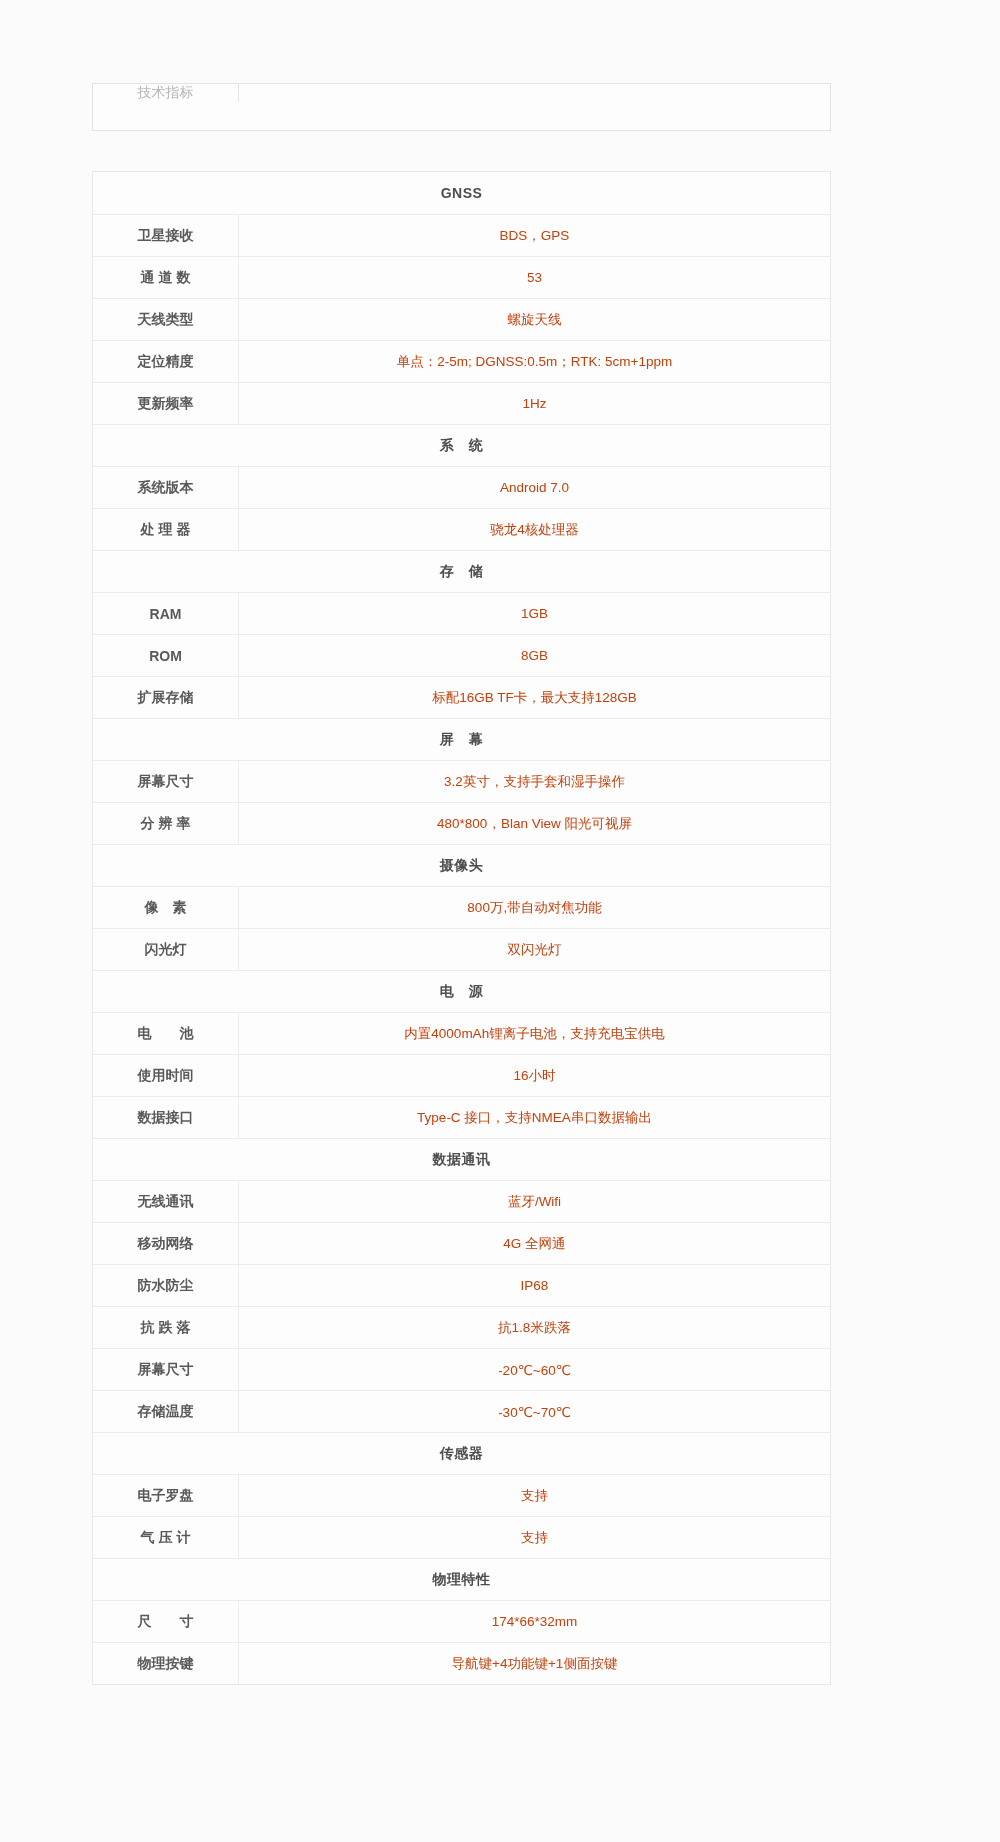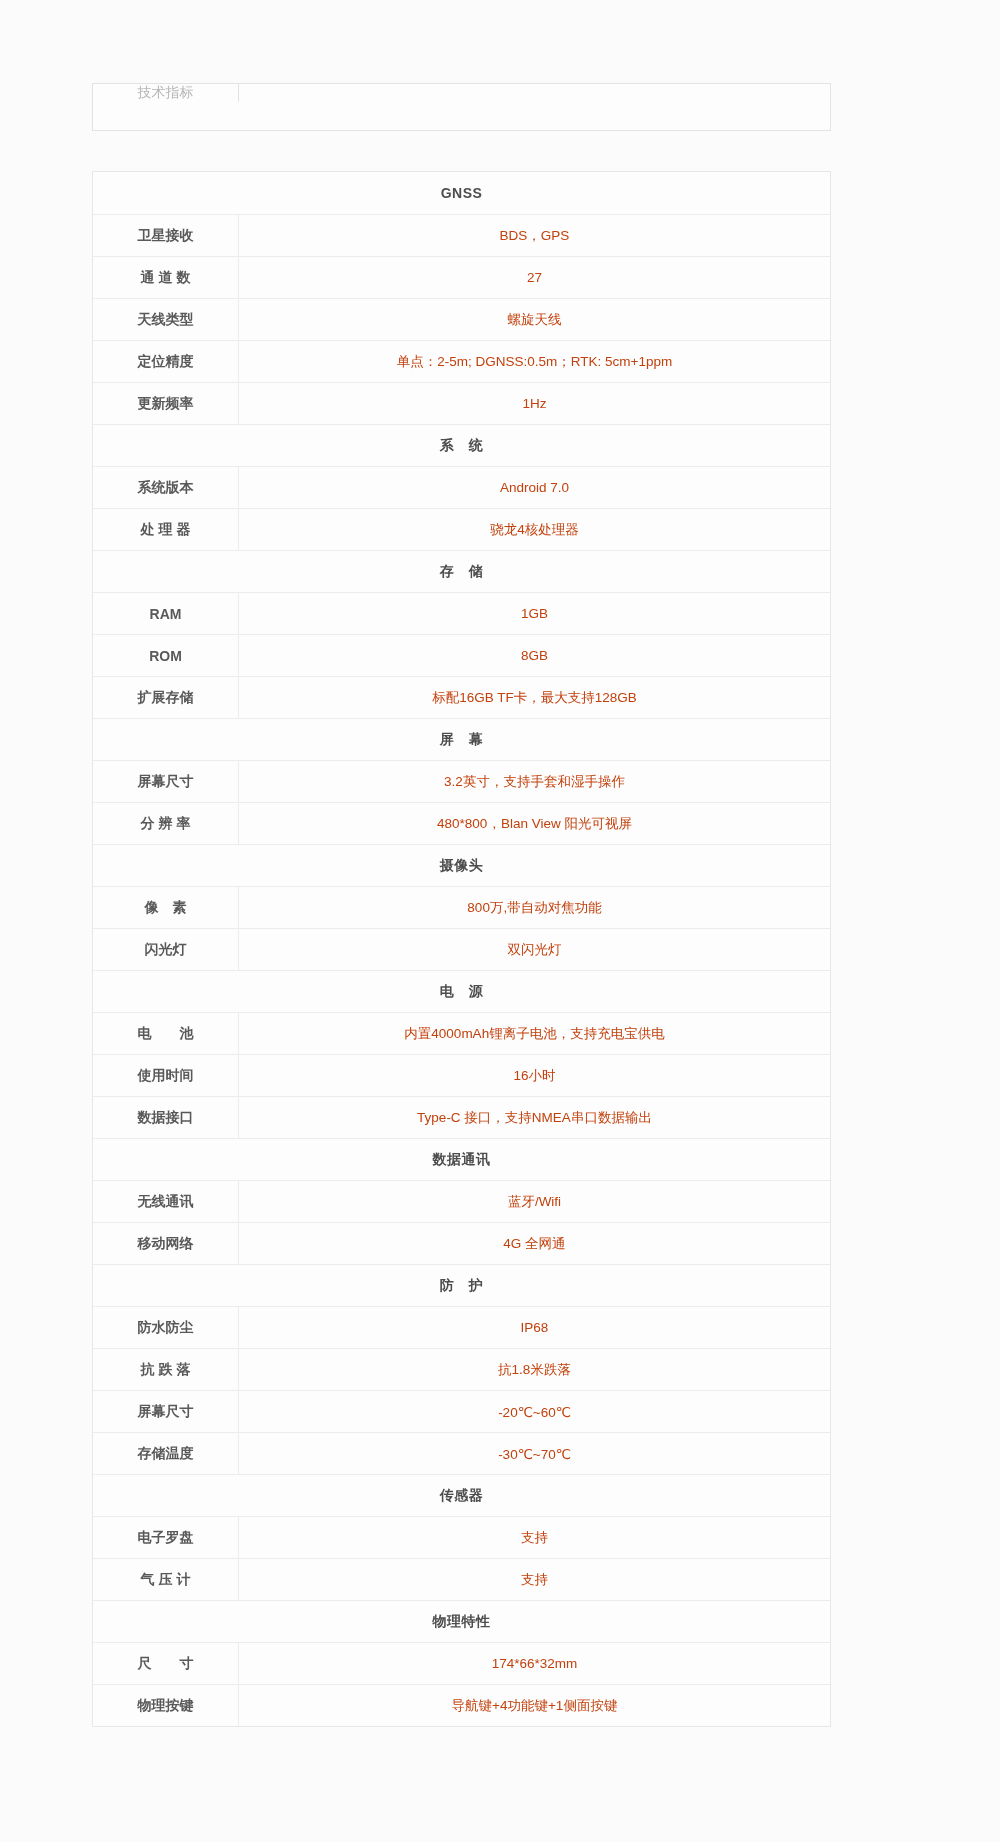--- a/index.html
+++ b/index.html
@@ -97,21 +97,21 @@
   </div>
 
   <div class="spec-table">
       <div class="row section">GNSS</div>
       <div class="row data">
         <div class="cell-label">卫星接收</div>
         <div class="cell-value">BDS，GPS</div>
       </div>
       <div class="row data">
         <div class="cell-label">通 道 数</div>
-        <div class="cell-value">27</div>
+        <div class="cell-value">53</div>
       </div>
       <div class="row data">
         <div class="cell-label">天线类型</div>
         <div class="cell-value">螺旋天线</div>
       </div>
       <div class="row data">
         <div class="cell-label">定位精度</div>
         <div class="cell-value">单点：2-5m; DGNSS:0.5m；RTK: 5cm+1ppm</div>
       </div>
       <div class="row data">
@@ -173,21 +173,20 @@
       </div>
       <div class="row section">数据通讯</div>
       <div class="row data">
         <div class="cell-label">无线通讯</div>
         <div class="cell-value">蓝牙/Wifi</div>
       </div>
       <div class="row data">
         <div class="cell-label">移动网络</div>
         <div class="cell-value">4G 全网通</div>
       </div>
-      <div class="row section">防　护</div>
       <div class="row data">
         <div class="cell-label">防水防尘</div>
         <div class="cell-value">IP68</div>
       </div>
       <div class="row data">
         <div class="cell-label">抗 跌 落</div>
         <div class="cell-value">抗1.8米跌落</div>
       </div>
       <div class="row data">
         <div class="cell-label">屏幕尺寸</div>

